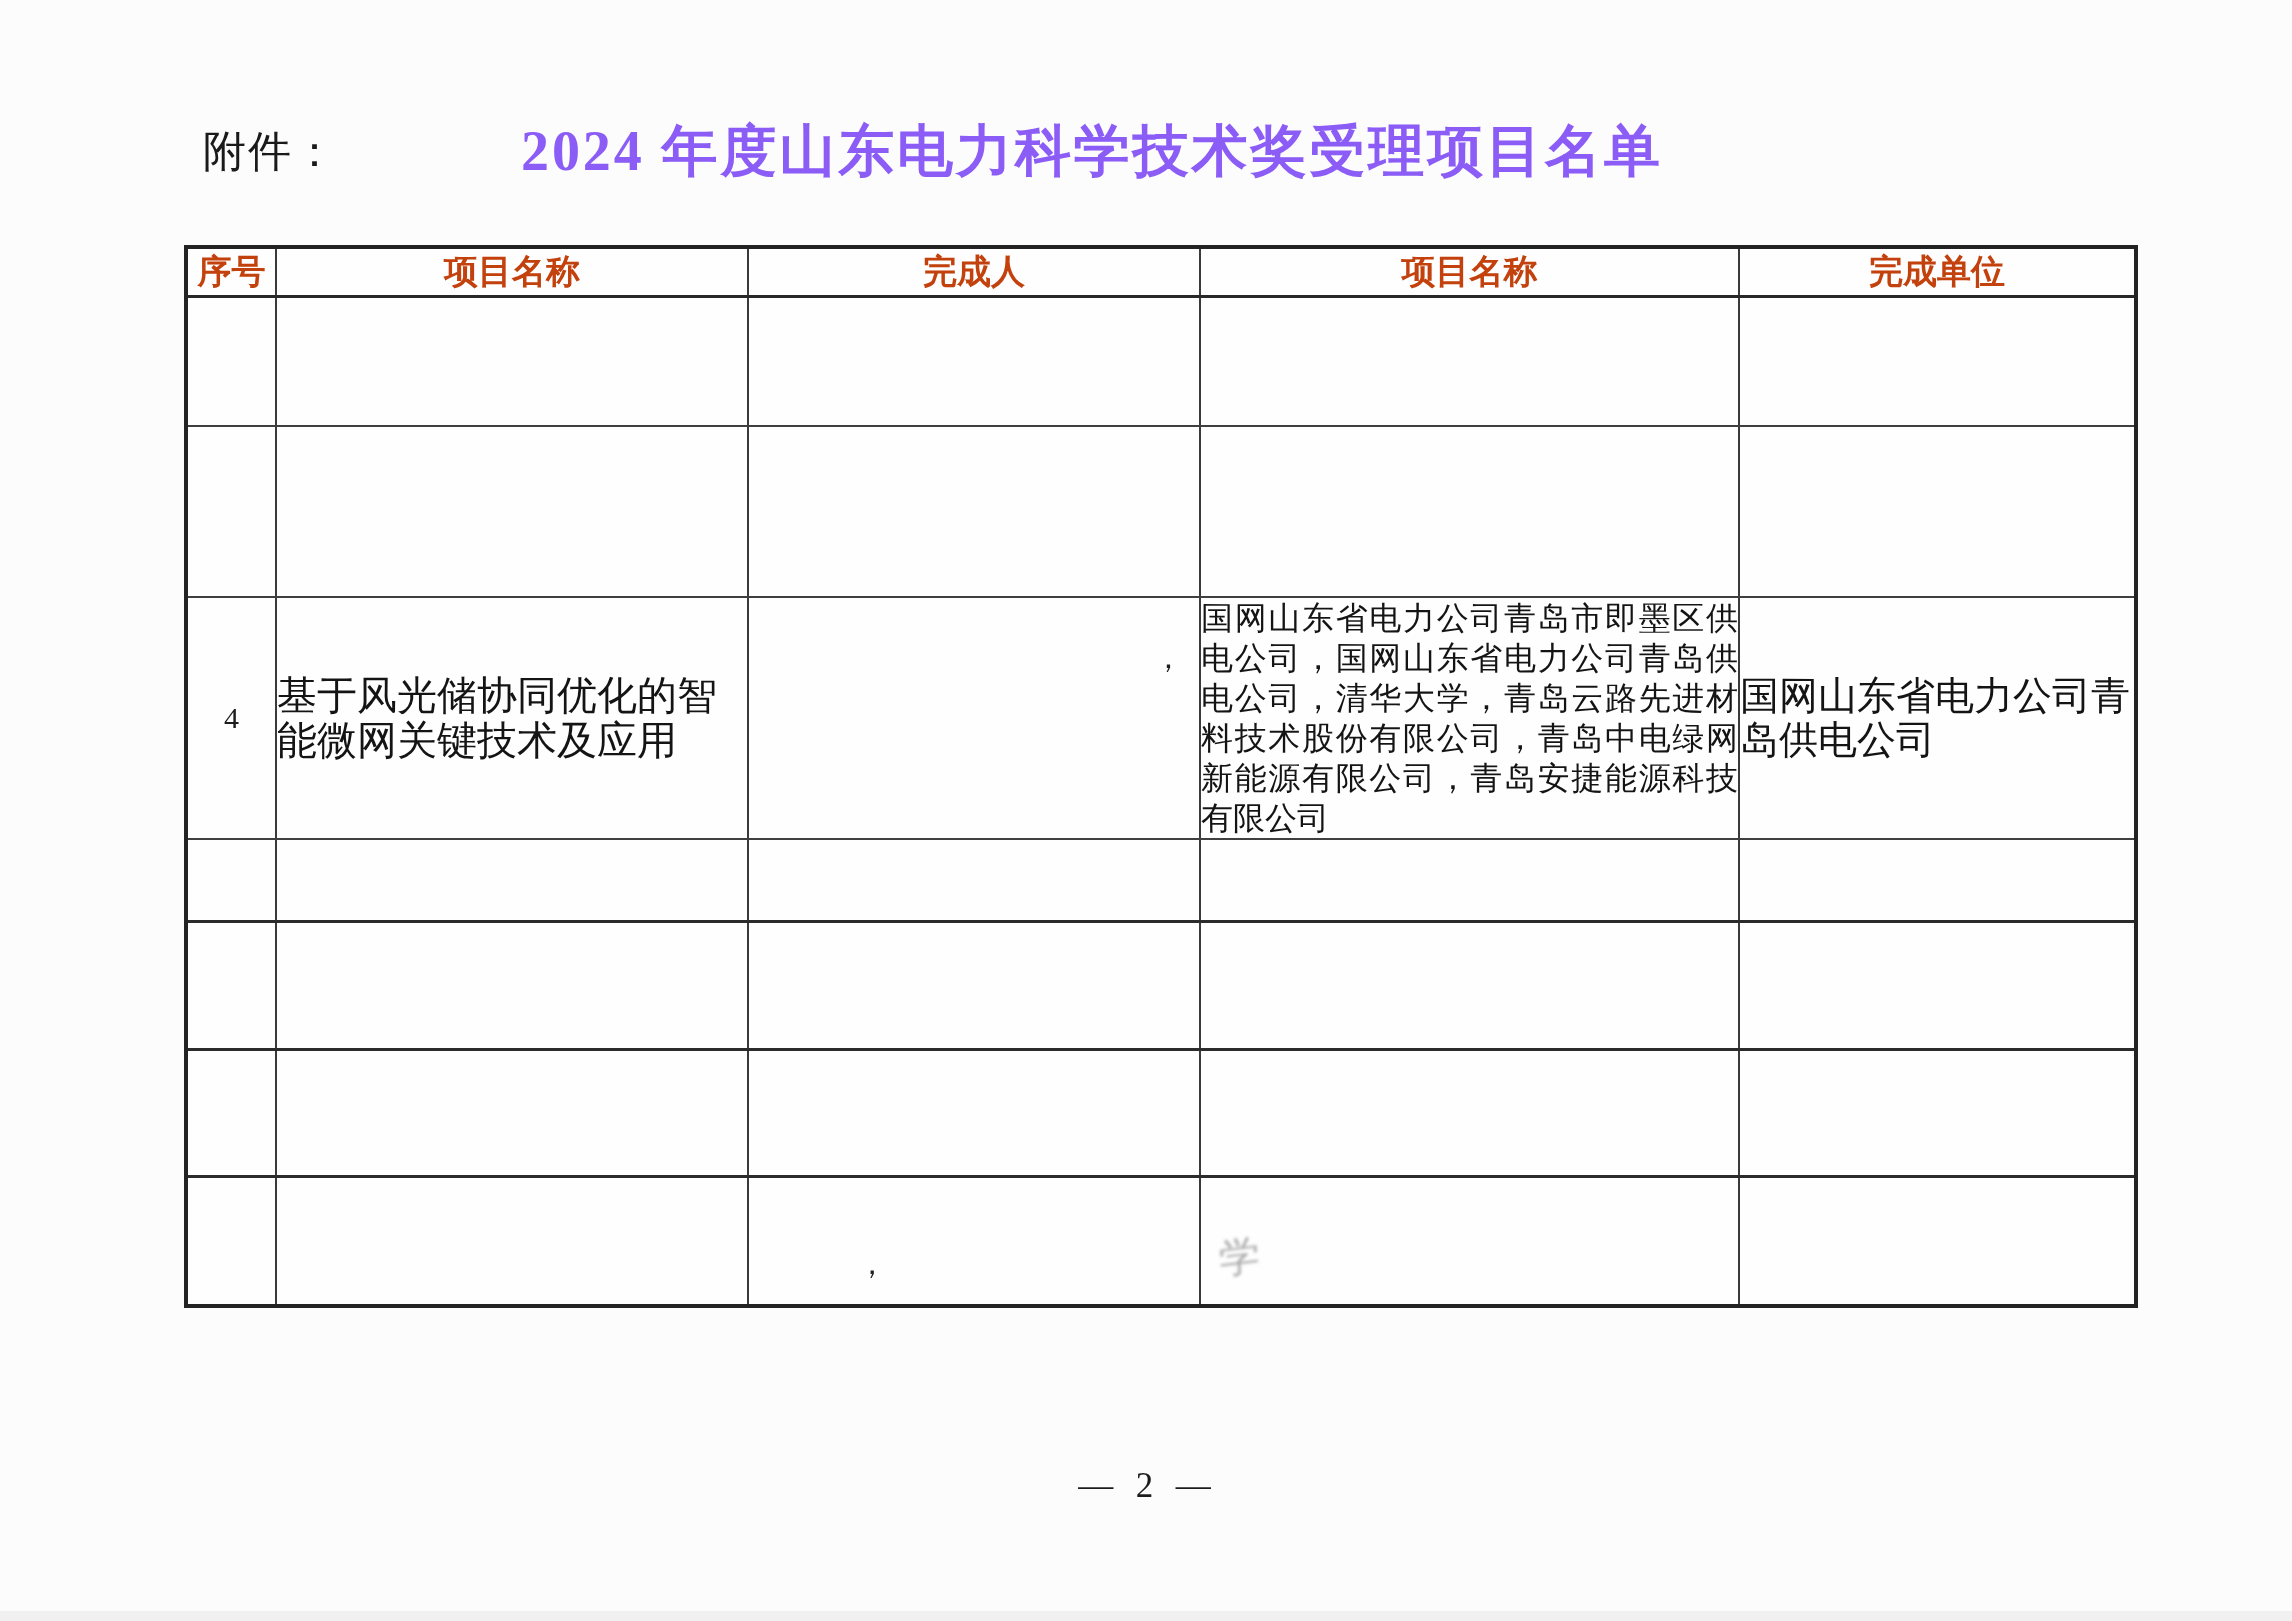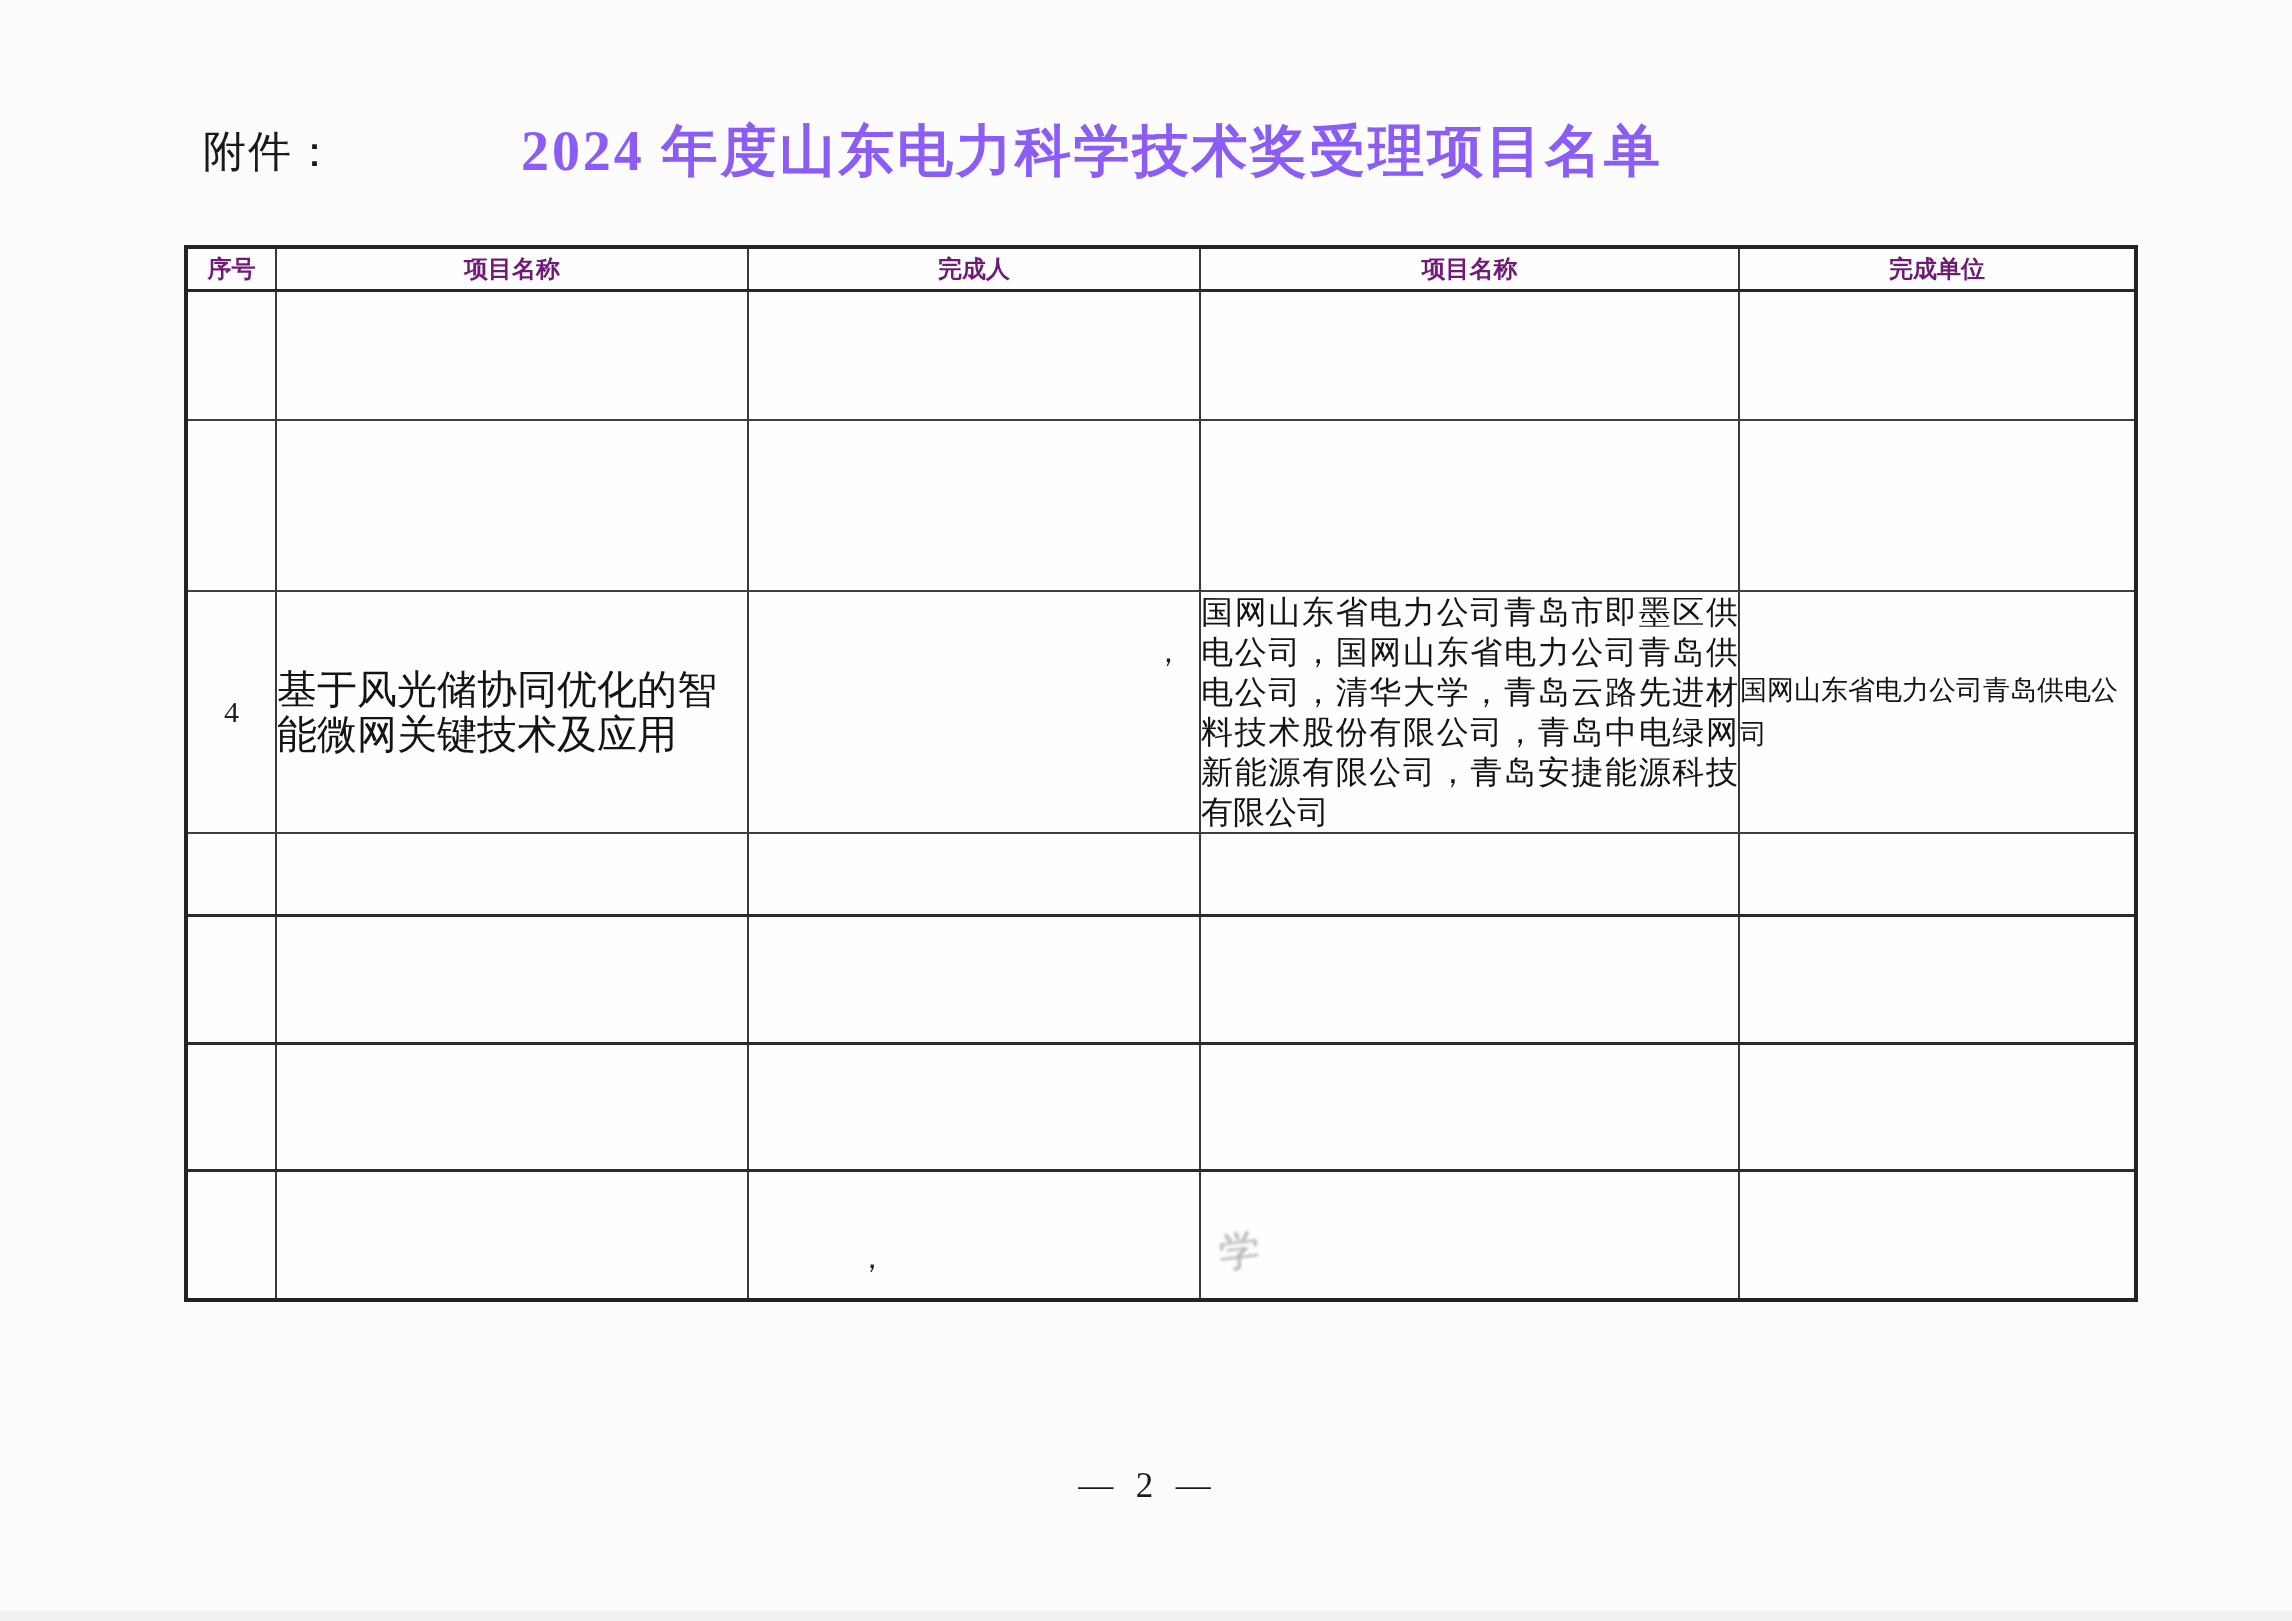--- a/index.html
+++ b/index.html
@@ -30,34 +30,34 @@
     background:#fefefe;
   }
   .award-table th,.award-table td{
     border-left:2px solid #3a3a3a;border-right:2px solid #3a3a3a;
     padding:0;vertical-align:middle;overflow:hidden;
   }
   .award-table thead th{
     height:40px;
     border-bottom:3.9px solid #282828;
     font-family:Liberation Serif, serif;
-    font-weight:700;font-size:24px;color:#701a75;
+    font-weight:700;font-size:34px;color:#c2410c;
     text-align:center;
   }
   tr.row-0 td{height:127px;border-bottom:2px solid #3f3f3f;}
   tr.row-1 td{height:169px;border-bottom:2px solid #3f3f3f;}
   tr.row-2 td{height:213px;border-bottom:2px solid #3f3f3f;}
   tr.row-3 td{height:80px;border-bottom:3.9px solid #2b2b2b;}
   tr.row-4 td{height:125px;border-bottom:3.9px solid #2b2b2b;}
   tr.row-5 td{height:124px;border-bottom:3.9px solid #2b2b2b;}
   tr.row-6 td{height:126px;}
   .cell-seq{text-align:center;font-size:30px;color:#1d1d1d;}
   .cell-project{padding:0 19.6px;font-size:40px;line-height:45px;color:#141414;text-align:left;}
   .cell-units{padding:4.9px 15.7px 4.9px 16.7px;font-size:32px;line-height:40px;color:#141414;text-align:justify;text-justify:inter-character;}
-  .cell-recommender{padding:0 17.6px;font-size:27px;line-height:44px;color:#141414;text-align:left;}
+  .cell-recommender{padding:0 17.6px;font-size:39px;line-height:44px;color:#141414;text-align:left;}
   td.rel{position:relative;}
   .comma-top-right{
     position:absolute;top:45px;right:15.7px;
     font-size:30px;line-height:30px;color:#1d1d1d;
   }
   .comma-mid-left{
     position:absolute;top:71px;left:108px;
     font-size:30px;line-height:30px;color:#222;
   }
   .ghost-glyph{

